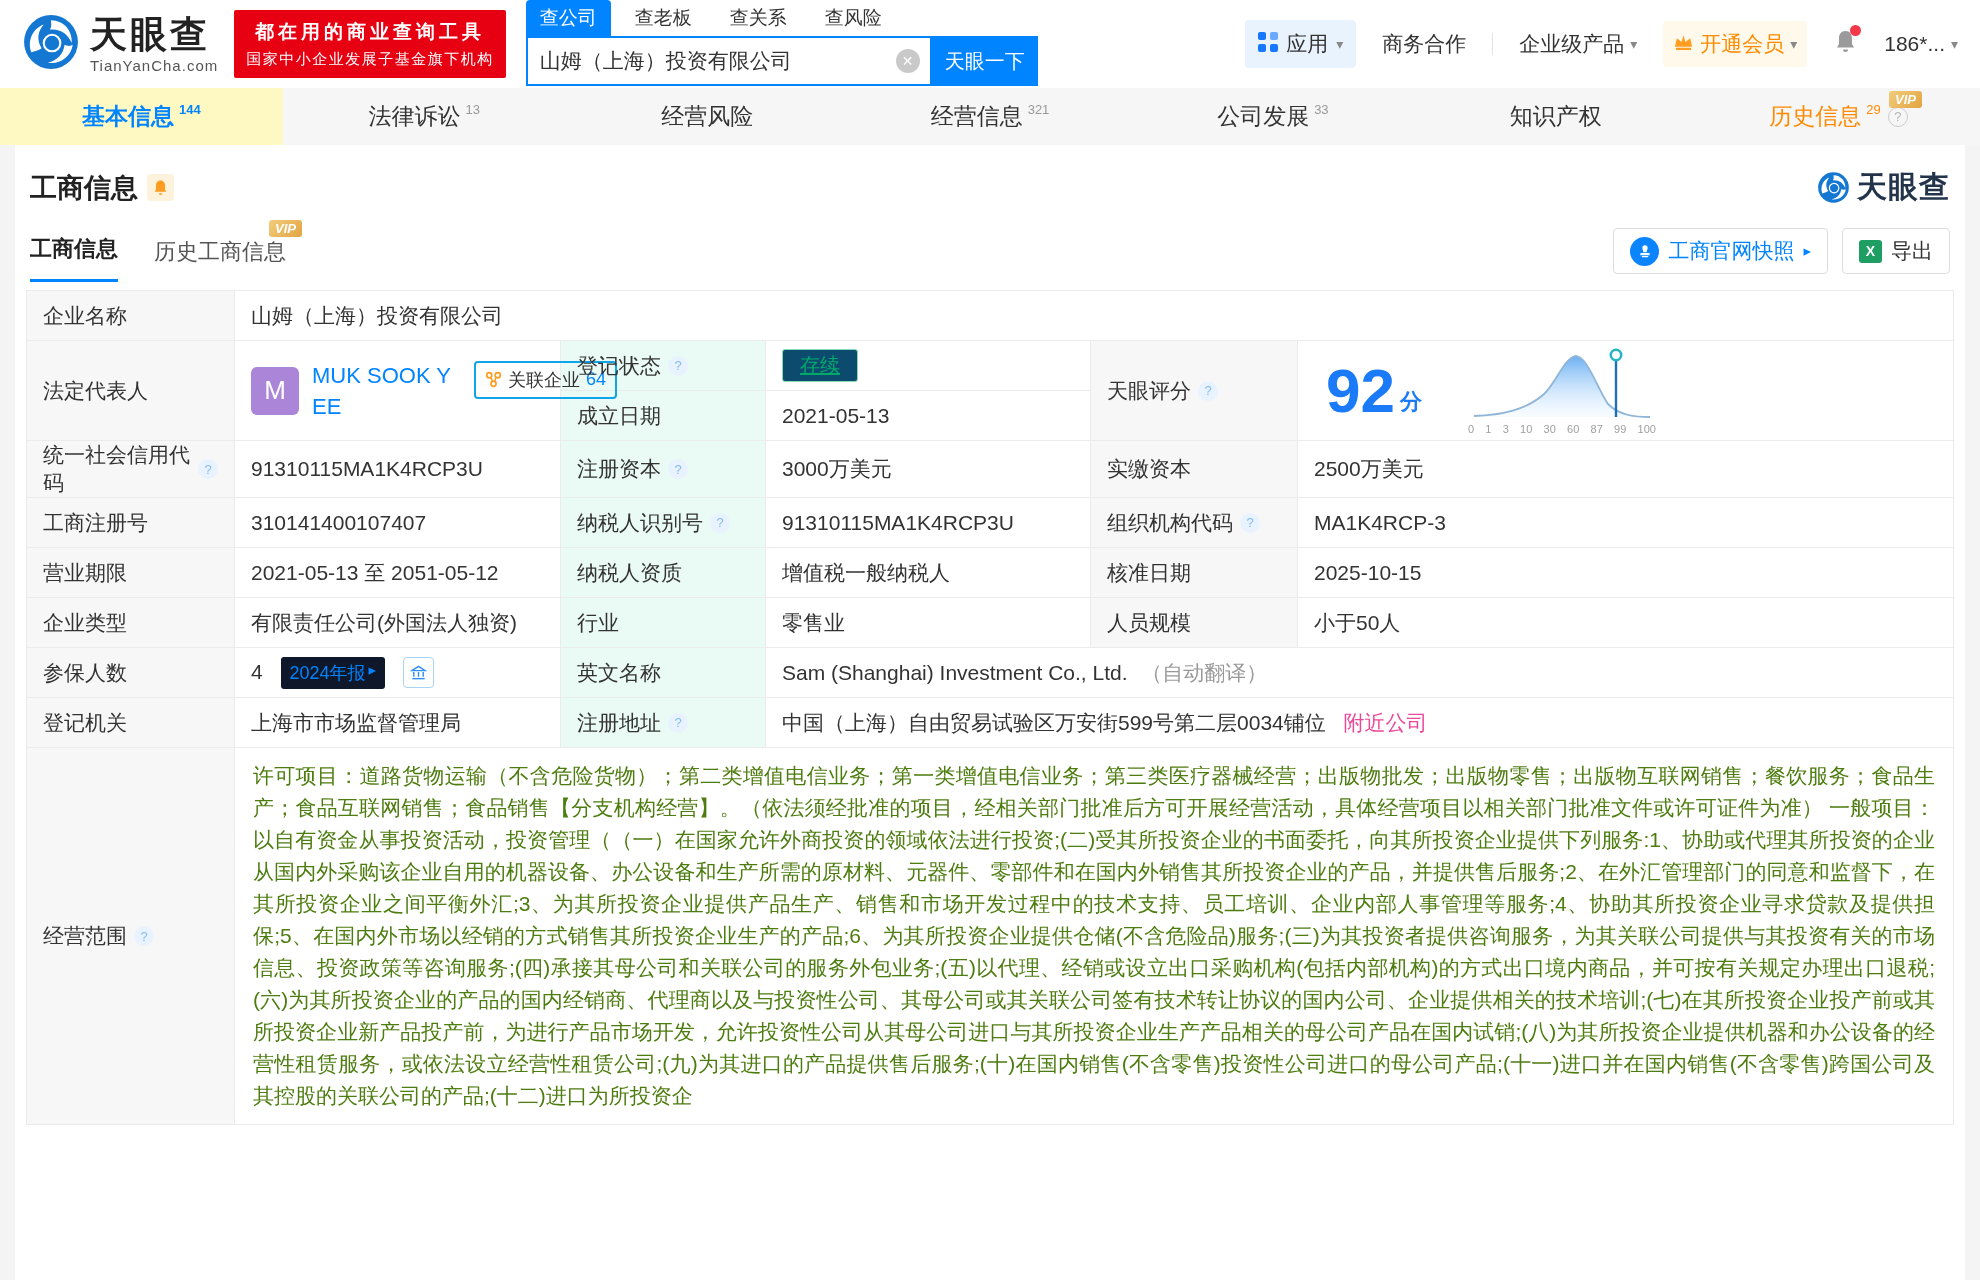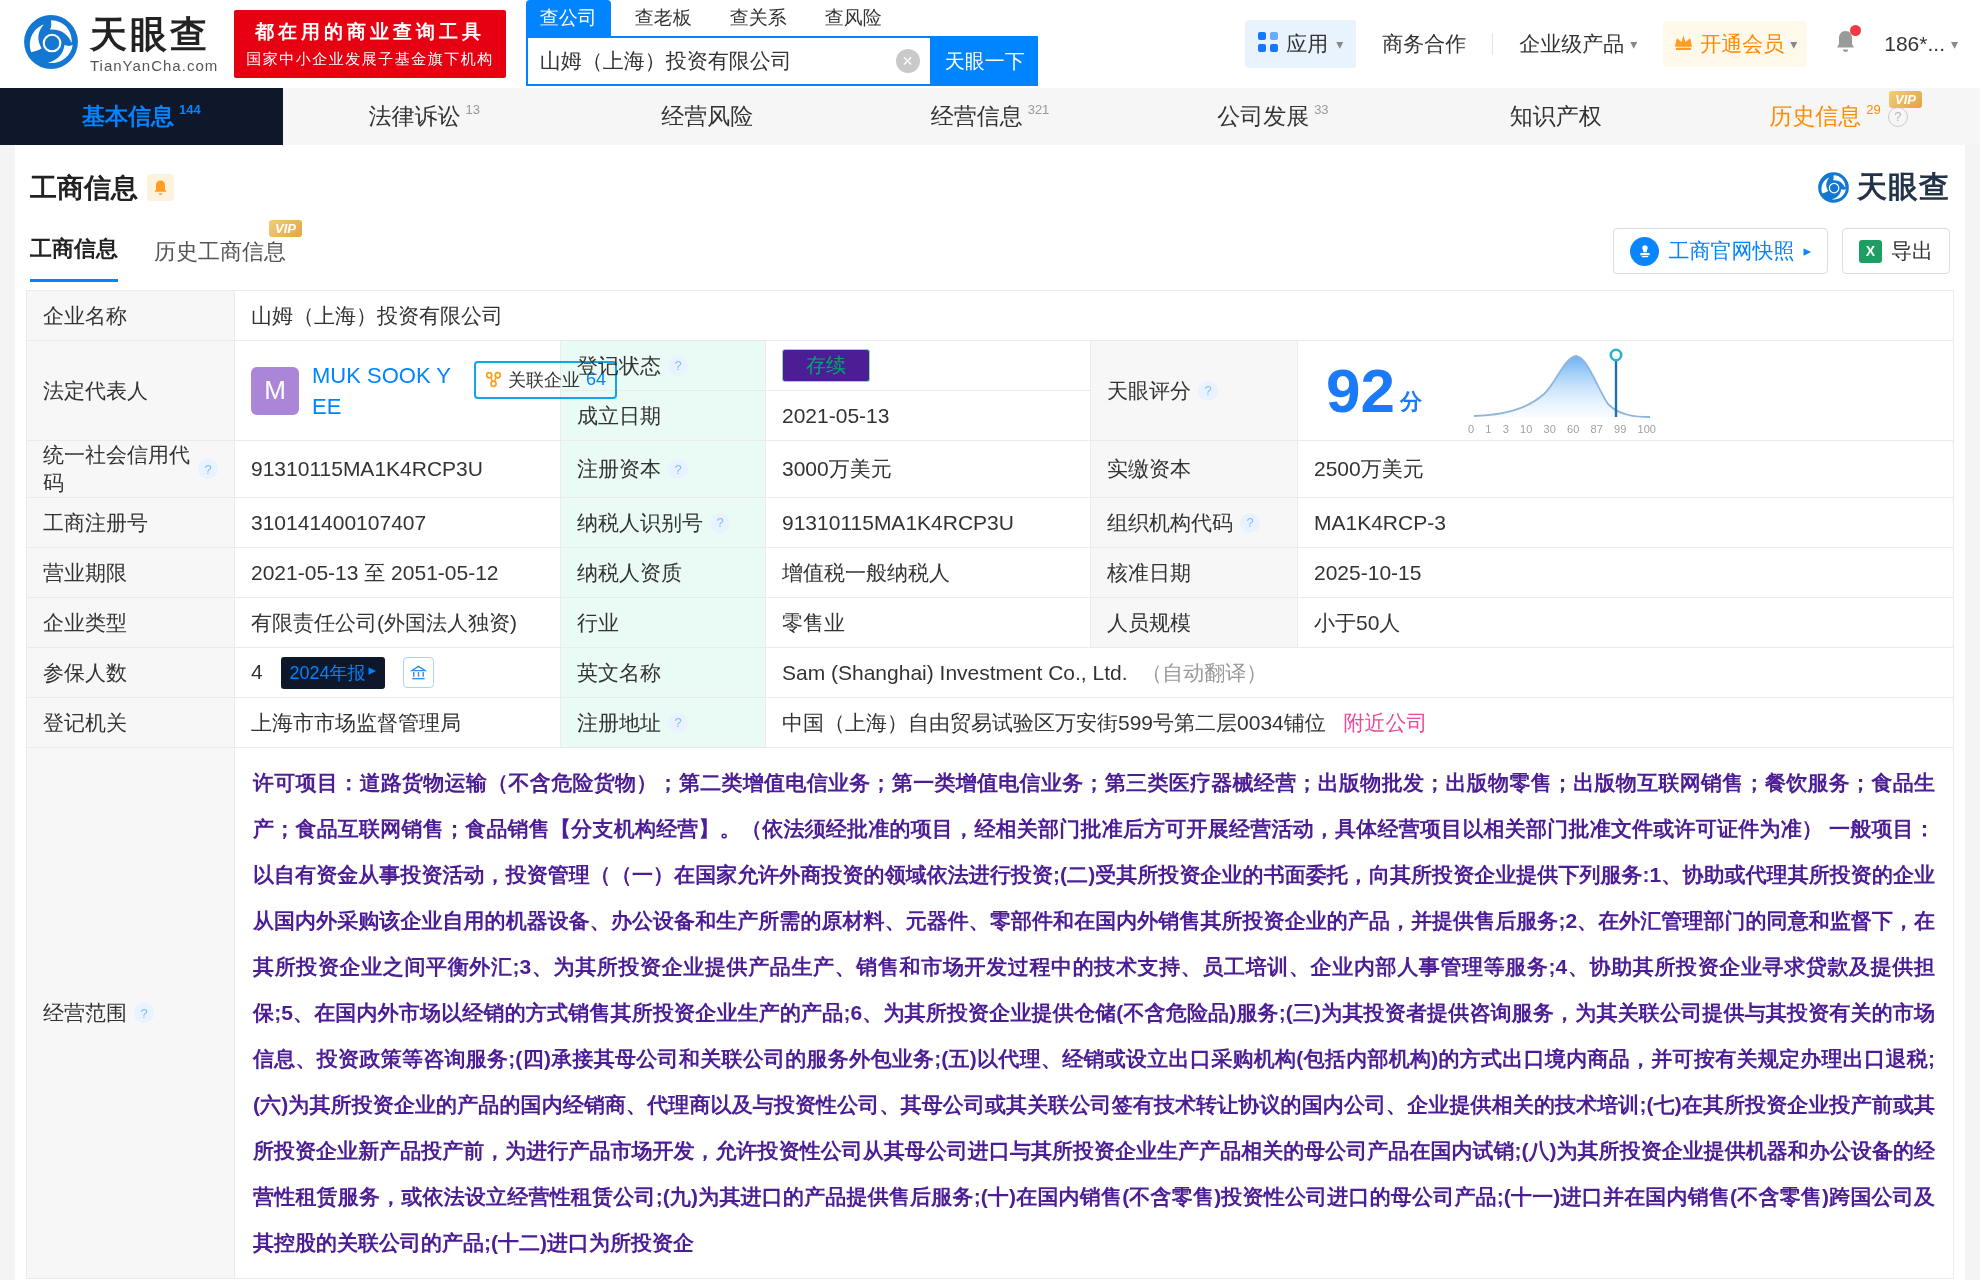--- a/index.html
+++ b/index.html
@@ -31,21 +31,21 @@
   .nav-link { cursor:pointer; display:flex; align-items:center; gap:6px; }
   .hdivider { width:1px; height:22px; background:#e3e3e3; }
   .vip-link { color:#ff8a00; background:#fff9ec; padding:9px 10px; border-radius:4px; }
   .bell-wrap { position:relative; cursor:pointer; }
   .bell-dot { position:absolute; top:-4px; right:-3px; width:11px; height:11px; border-radius:50%; background:#f3384a; }
 
   
   .tabbar { height:57px; background:#f6f6f6; display:flex; }
   .tab { flex:1; display:flex; align-items:center; justify-content:center; font-size:23px; color:#333; position:relative; cursor:pointer; }
   .tab .count { font-size:13px; color:#999; margin-left:5px; transform:translateY(-7px); }
-  .tab.active { background:#0f172a; color:#0084ff; font-weight:bold; }
+  .tab.active { background:#fef9c3; color:#0084ff; font-weight:bold; }
   .tab.active .count { color:#0084ff; }
   .tab.history { color:#ff8a00; }
   .tab.history .count { color:#ff8a00; }
   .vip-badge { background:linear-gradient(135deg,#f2cd7c,#e2a442); color:#fff; font-size:13px; font-weight:bold; padding:1px 6px; border-radius:3px; font-style:italic; }
   .tab .vip-badge { position:absolute; top:3px; right:58px; }
   .help-gray { width:20px; height:20px; border:1px solid #ccc; color:#b5b5b5; border-radius:50%; font-size:13px; display:inline-flex; align-items:center; justify-content:center; margin-left:7px; }
 
   
   .content { margin:0 15px; background:#fff; min-height:1135px; padding:0 11px; }
   .section-head { display:flex; align-items:center; padding:22px 4px 0; }
@@ -67,42 +67,42 @@
   .export-btn { color:#333; }
 
   
   .info-table { width:100%; border-collapse:collapse; margin-top:8px; table-layout:fixed; }
   .info-table td { border:1px solid #ebebeb; font-size:21px; color:#333; padding:0 16px; height:50px; vertical-align:middle; }
   td.lbl { background:#f7f7f7; }
   td.lbl-mint { background:#eafaf4; }
   .lblwrap { display:flex; align-items:center; }
   .help { width:20px; height:20px; border-radius:50%; background:#e8f3ff; color:#84bcf2; font-size:13px; display:inline-flex; align-items:center; justify-content:center; margin-left:7px; cursor:pointer; flex:none; }
 
-  .status-badge { display:inline-block; background:#4c1d95; border:1px solid #86dcb8; color:#00a96a; font-size:20px; padding:2px 23px; border-radius:3px; }
+  .status-badge { display:inline-block; background:#0c4a6e; border:1px solid #86dcb8; color:#00a96a; font-size:20px; padding:2px 17px; border-radius:3px;text-decoration:underline; }
 
   .rep-wrap { display:flex; align-items:center; gap:13px; }
   .avatar { width:48px; height:48px; background:#ab86d8; border-radius:6px; color:#fff; font-size:26px; display:flex; align-items:center; justify-content:center; flex:none; }
   .rep-right { display:flex; align-items:flex-start; gap:10px; }
   .rep-name { color:#0084ff; font-size:22px; line-height:31px; width:152px; word-break:break-all; cursor:pointer; }
   .rel-badge { display:flex; align-items:center; gap:6px; border:2px solid #0ea5e9; border-radius:4px; padding:5px 9px; font-size:18px; color:#333; cursor:pointer; white-space:nowrap; margin-top:1px; }
   .rel-badge .cnt { color:#0084ff; }
 
   .score-wrap { display:flex; align-items:center; padding-left:12px; }
   .score-num { font-size:62px; font-weight:bold; color:#1a7af8; line-height:1; }
   .score-unit { font-size:22px; color:#1a7af8; font-weight:bold; margin:22px 0 0 5px; }
   .score-chart { margin-left:46px; display:flex; flex-direction:column; }
   .score-ticks { display:flex; justify-content:space-between; width:188px; font-size:11px; color:#a0a0a0; margin-top:1px; }
 
   .annual-badge { display:inline-flex; gap:3px; background:#0f172a; color:#0084ff; font-size:18px; padding:4px 9px; border-radius:3px; margin-left:12px; cursor:pointer; }
   .bank-box { display:inline-flex; width:31px; height:31px; border:1px solid #a9d3f5; border-radius:4px; align-items:center; justify-content:center; margin-left:12px; vertical-align:middle; cursor:pointer; }
   .val-note { color:#999; margin-left:8px; }
   .near-link { color:#ec4899; margin-left:12px; cursor:pointer; white-space:nowrap; }
 
   .scope-cell { vertical-align:middle; }
-  .scope-text { font-size:21px; line-height:46px; color:#4c1d95; padding:12px 2px; text-align:justify;font-weight:bold; }
+  .scope-text { font-size:21px; line-height:32px; color:#4d7c0f; padding:12px 2px; text-align:justify; }
 </style>
 </head>
 <body>
 
 <div class="header">
   <div class="logo">
     <span>
       <svg width="58" height="58" viewBox="0 0 56 56">
         <circle cx="28" cy="28" r="26" fill="#1478d2"></circle>
         <path d="M28 7 C41 7 49 18 48 29 C44 20 37 15 27 16 C29 13 28 10 28 7 Z" fill="#fff"></path>

